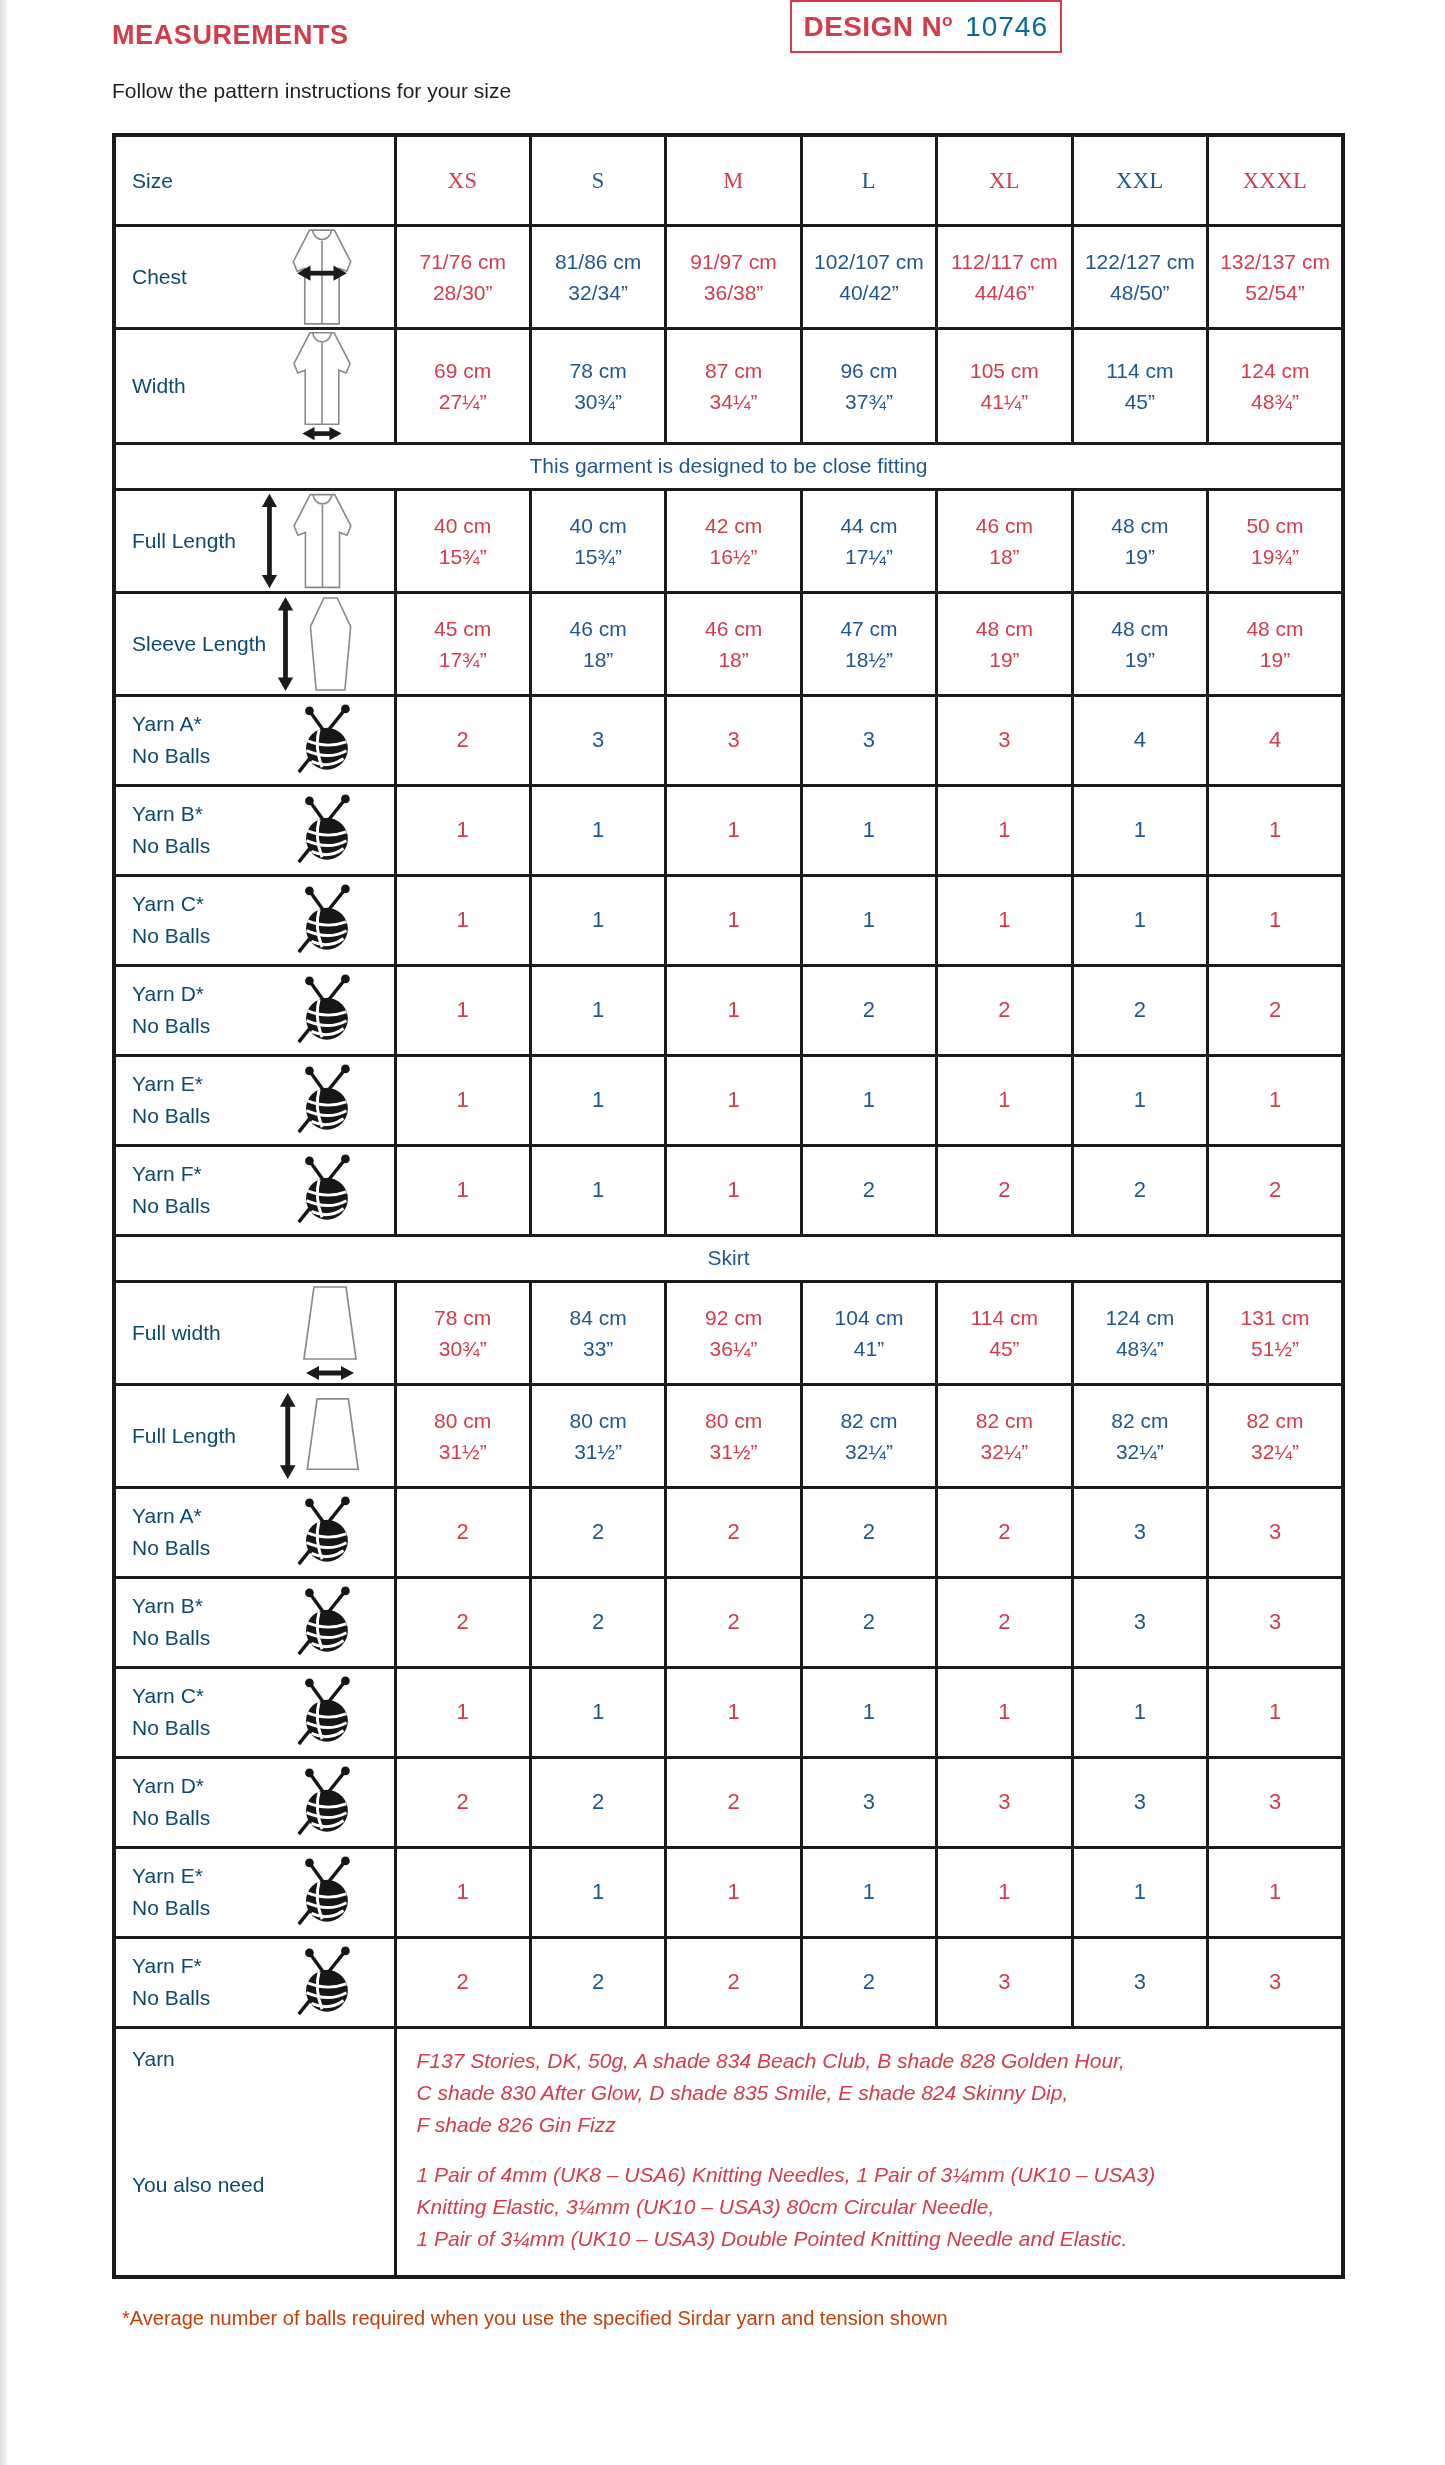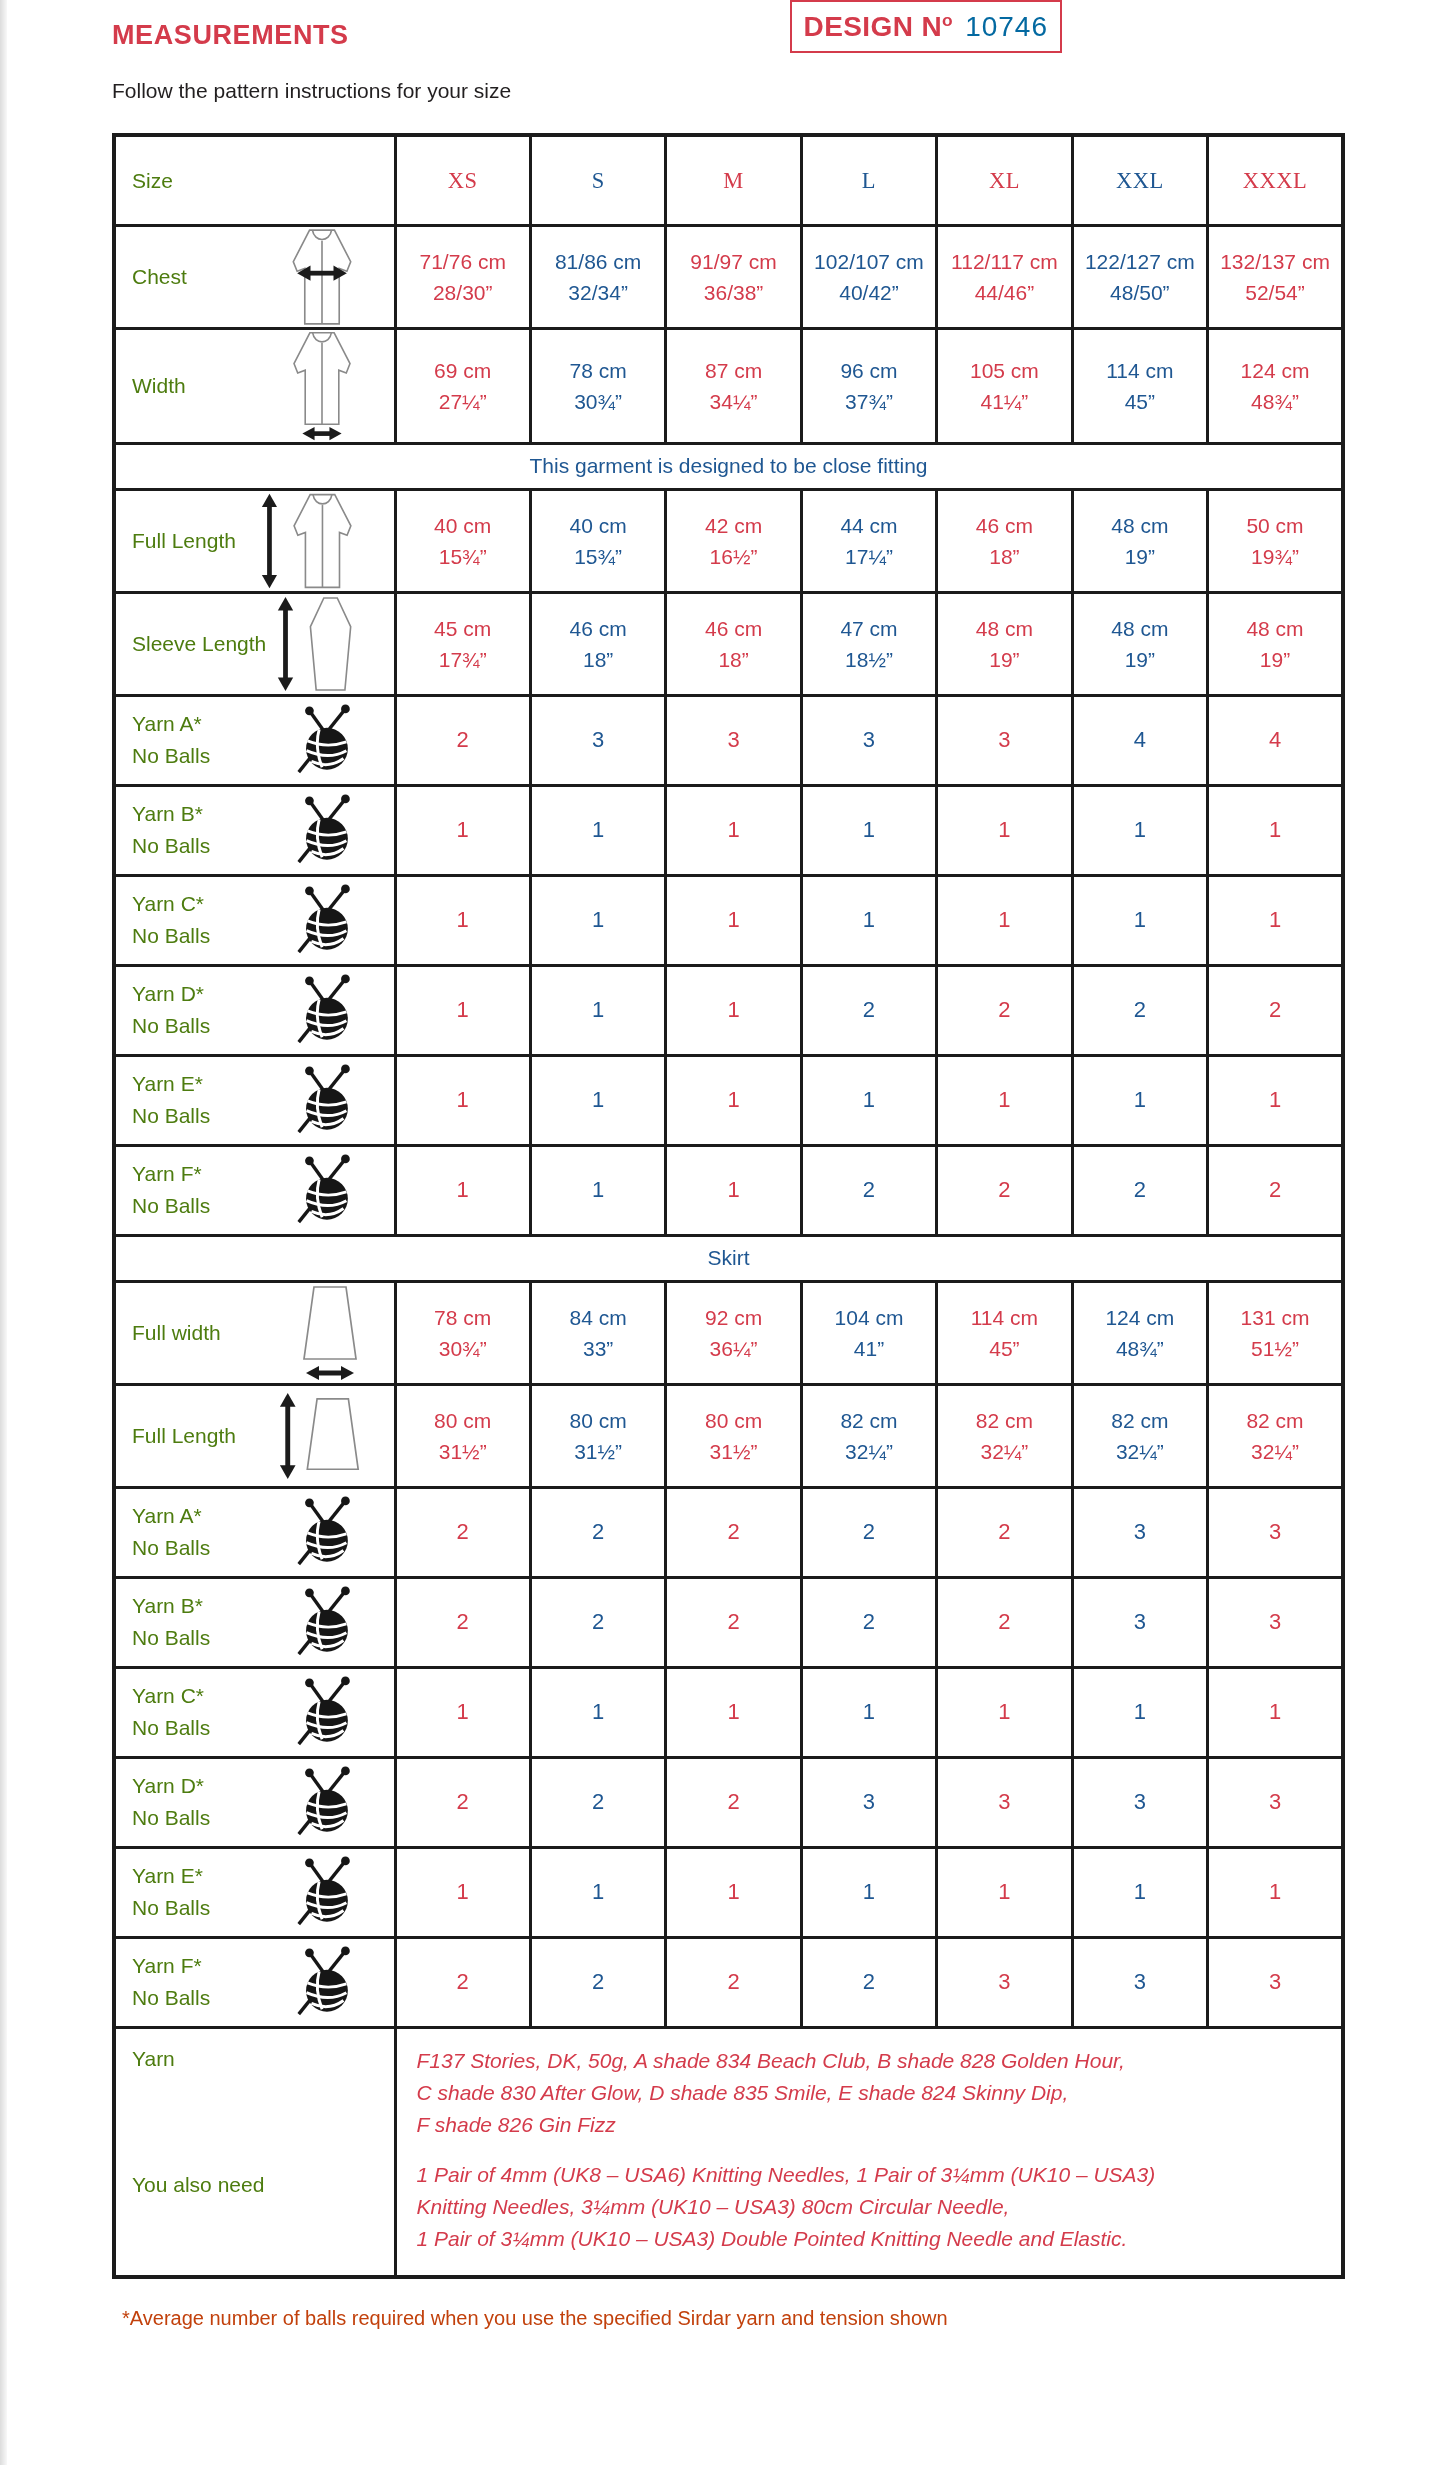--- a/index.html
+++ b/index.html
@@ -32,21 +32,21 @@
   .m-table td:nth-child(odd)  { color:#1f5792; }
 
   tr.h-row  { height:90px; }  tr.h-row td { font-size:22.5px; letter-spacing:0.5px;font-family:Liberation Serif, serif; }
   tr.r-chest{ height:90px; }  tr.r-width{ height:92px; }
   tr.band-row { height:46px; }
   tr.r-flen { height:93px; }  tr.r-slen { height:93px; }
   tr.y-row  { height:90px; }
   tr.r-sfw  { height:93px; }  tr.r-sfl  { height:95px; }
 
   th.label-cell { font-weight:normal; text-align:left; vertical-align:middle;
-                  padding:0 20px 0 16px; font-size:21px; color:#4d7c0f; }
+                  padding:0 20px 0 16px; font-size:21px; color:#0c4a6e; }
   .lc { display:flex; align-items:center; justify-content:space-between; }
   .ylbl { display:flex; flex-direction:column; gap:8px; }
   .ric { display:inline-flex; margin-right:8px; }
   .yic { margin-right:14px; }
 
   .cm, .inch { display:block; line-height:31px; }
   .num { font-size:22px; }
 
   tr.band-row td { color:#221f20; text-align:center; font-size:21px; }
 
@@ -688,21 +688,21 @@
           <span class="iline">C shade 830 After Glow, D shade 835 Smile, E shade 824 Skinny Dip,</span>
           <span class="iline">F shade 826 Gin Fizz</span>
         </td>
       </tr>
       <tr class="info-b">
         <th class="label-cell info-label">
           <span class="lbl">You also need</span>
         </th>
         <td colspan="7" class="info-text">
           <span class="iline">1 Pair of 4mm (UK8 – USA6) Knitting Needles, 1 Pair of 3¼mm (UK10 – USA3)</span>
-          <span class="iline">Knitting Needles, 3¼mm (UK10 – USA3) 80cm Circular Needle,</span>
+          <span class="iline">Knitting Elastic, 3¼mm (UK10 – USA3) 80cm Circular Needle,</span>
           <span class="iline">1 Pair of 3¼mm (UK10 – USA3) Double Pointed Knitting Needle and Elastic.</span>
         </td>
       </tr>
     </tbody>
       </table>
 
     <p class="footnote">*Average number of balls required when you use the specified Sirdar yarn and tension shown</p>
   </div>
 </div>
 

